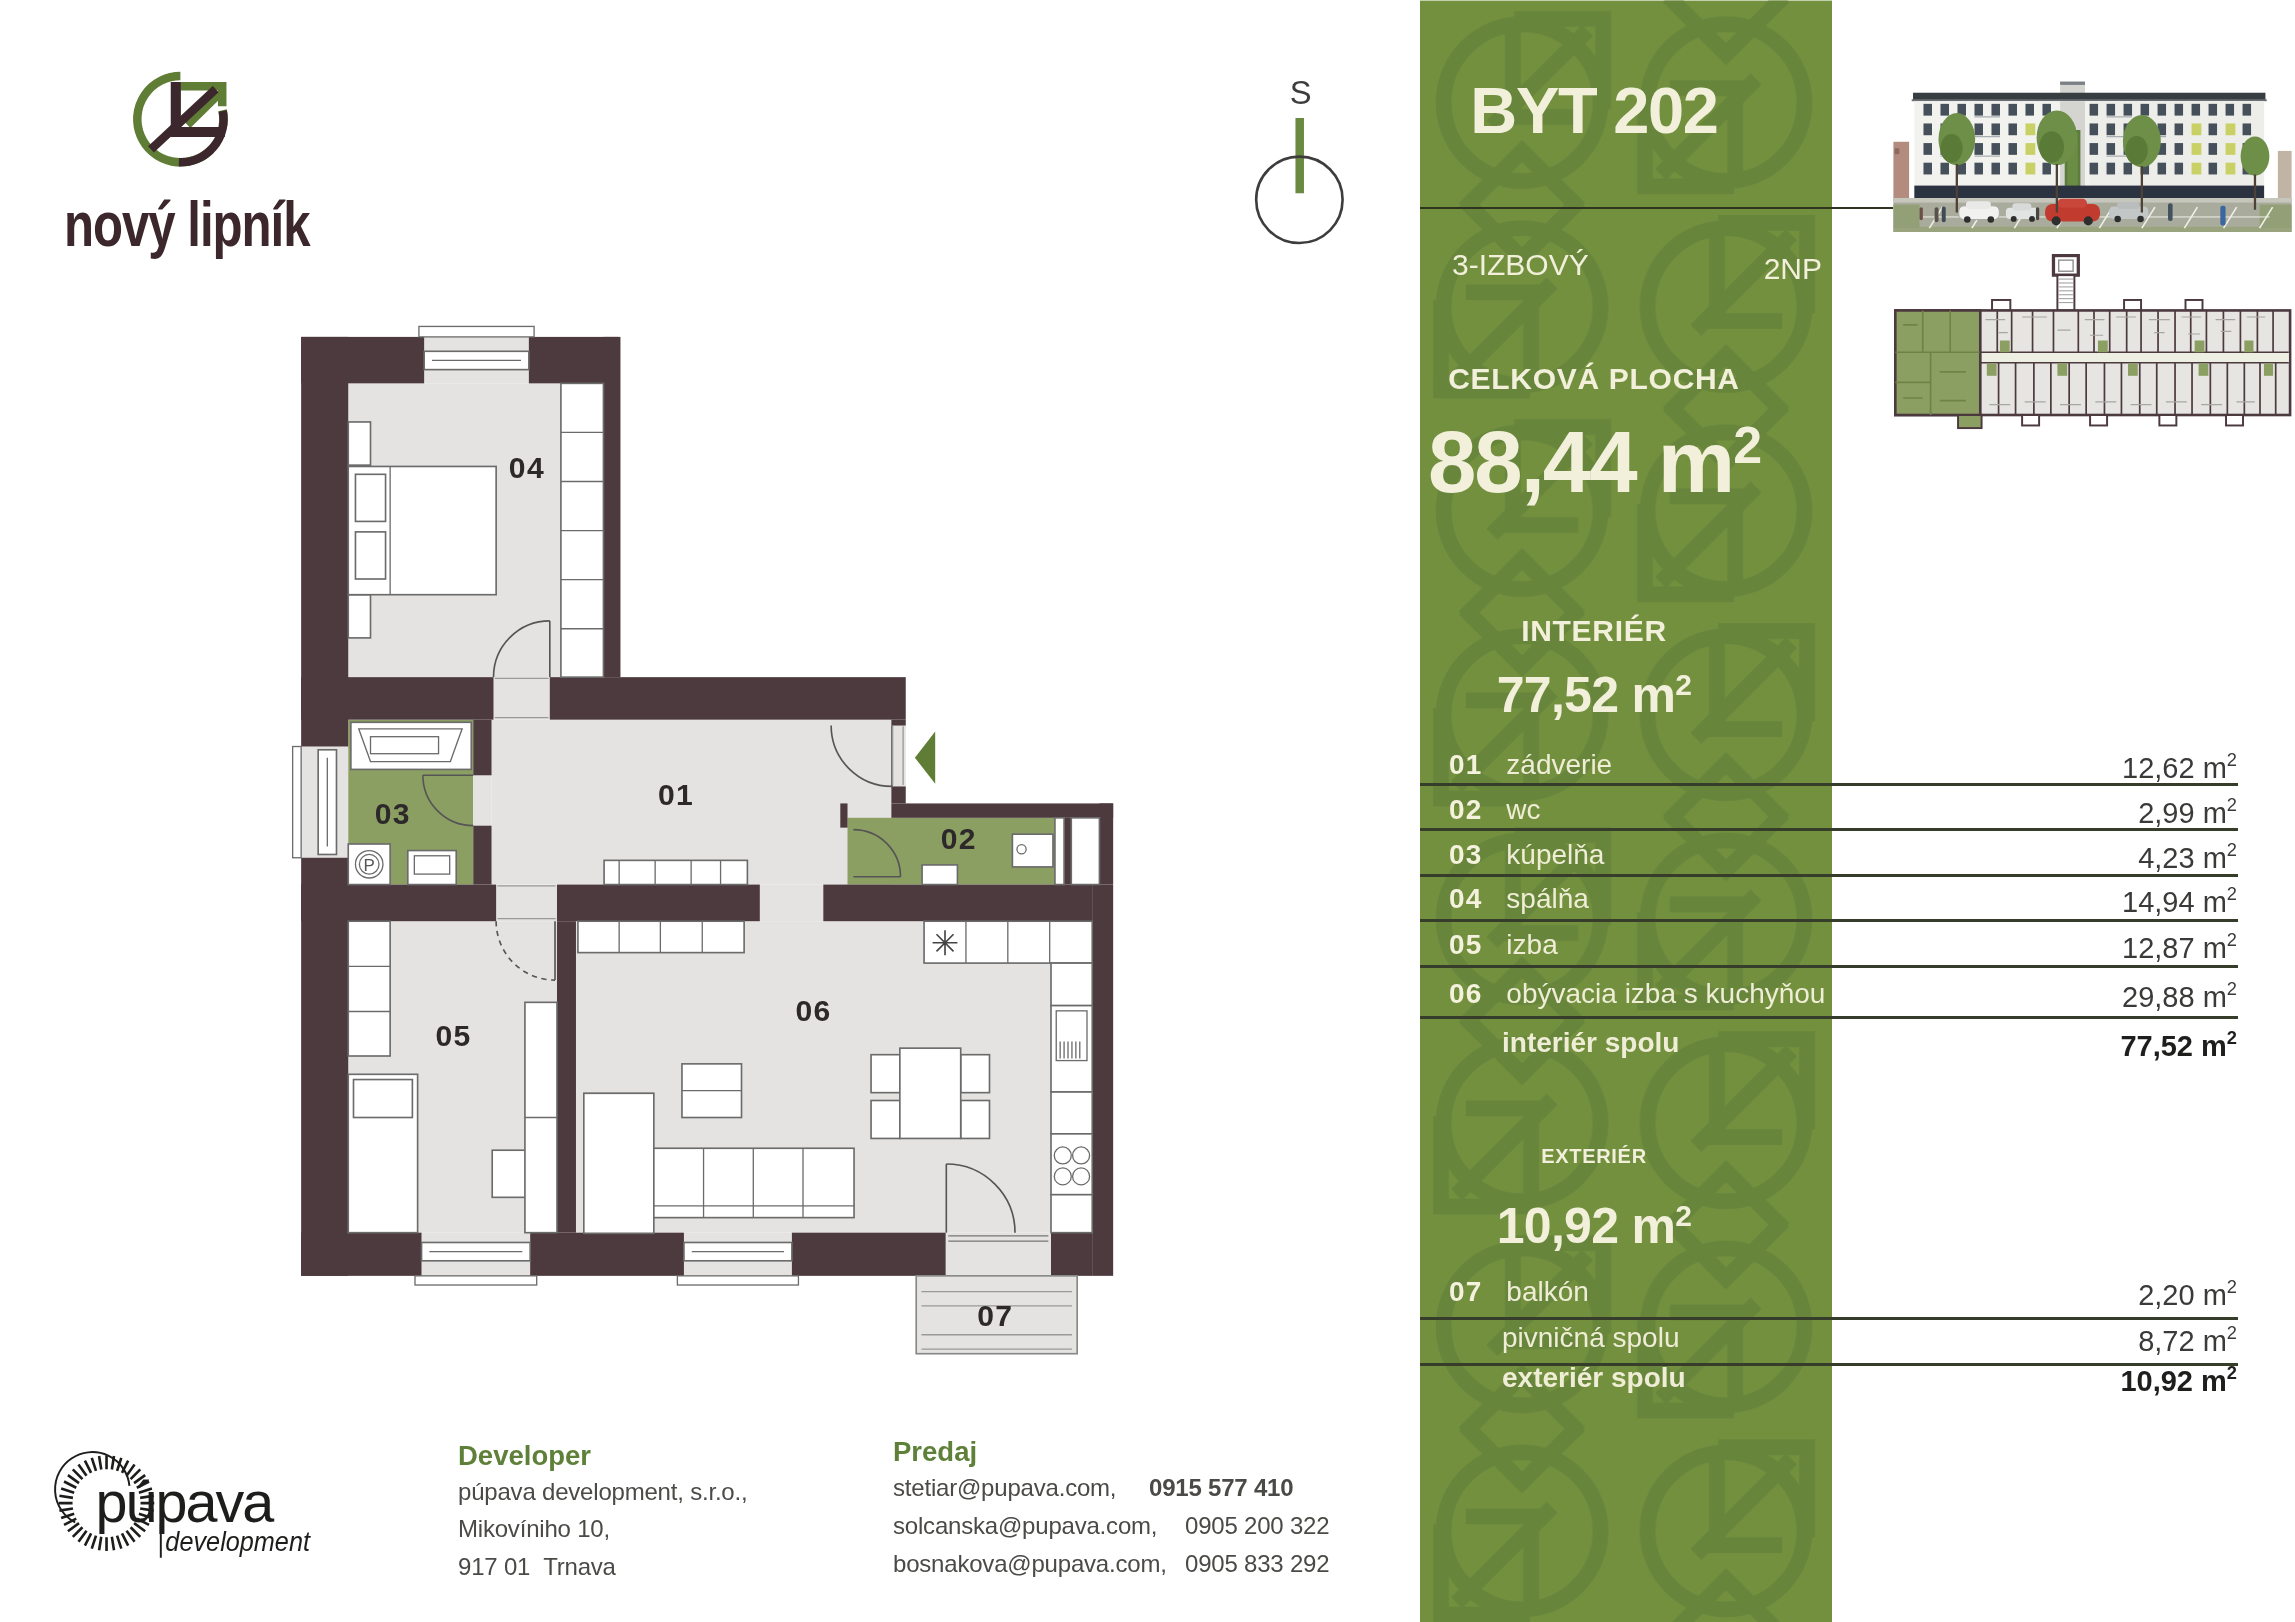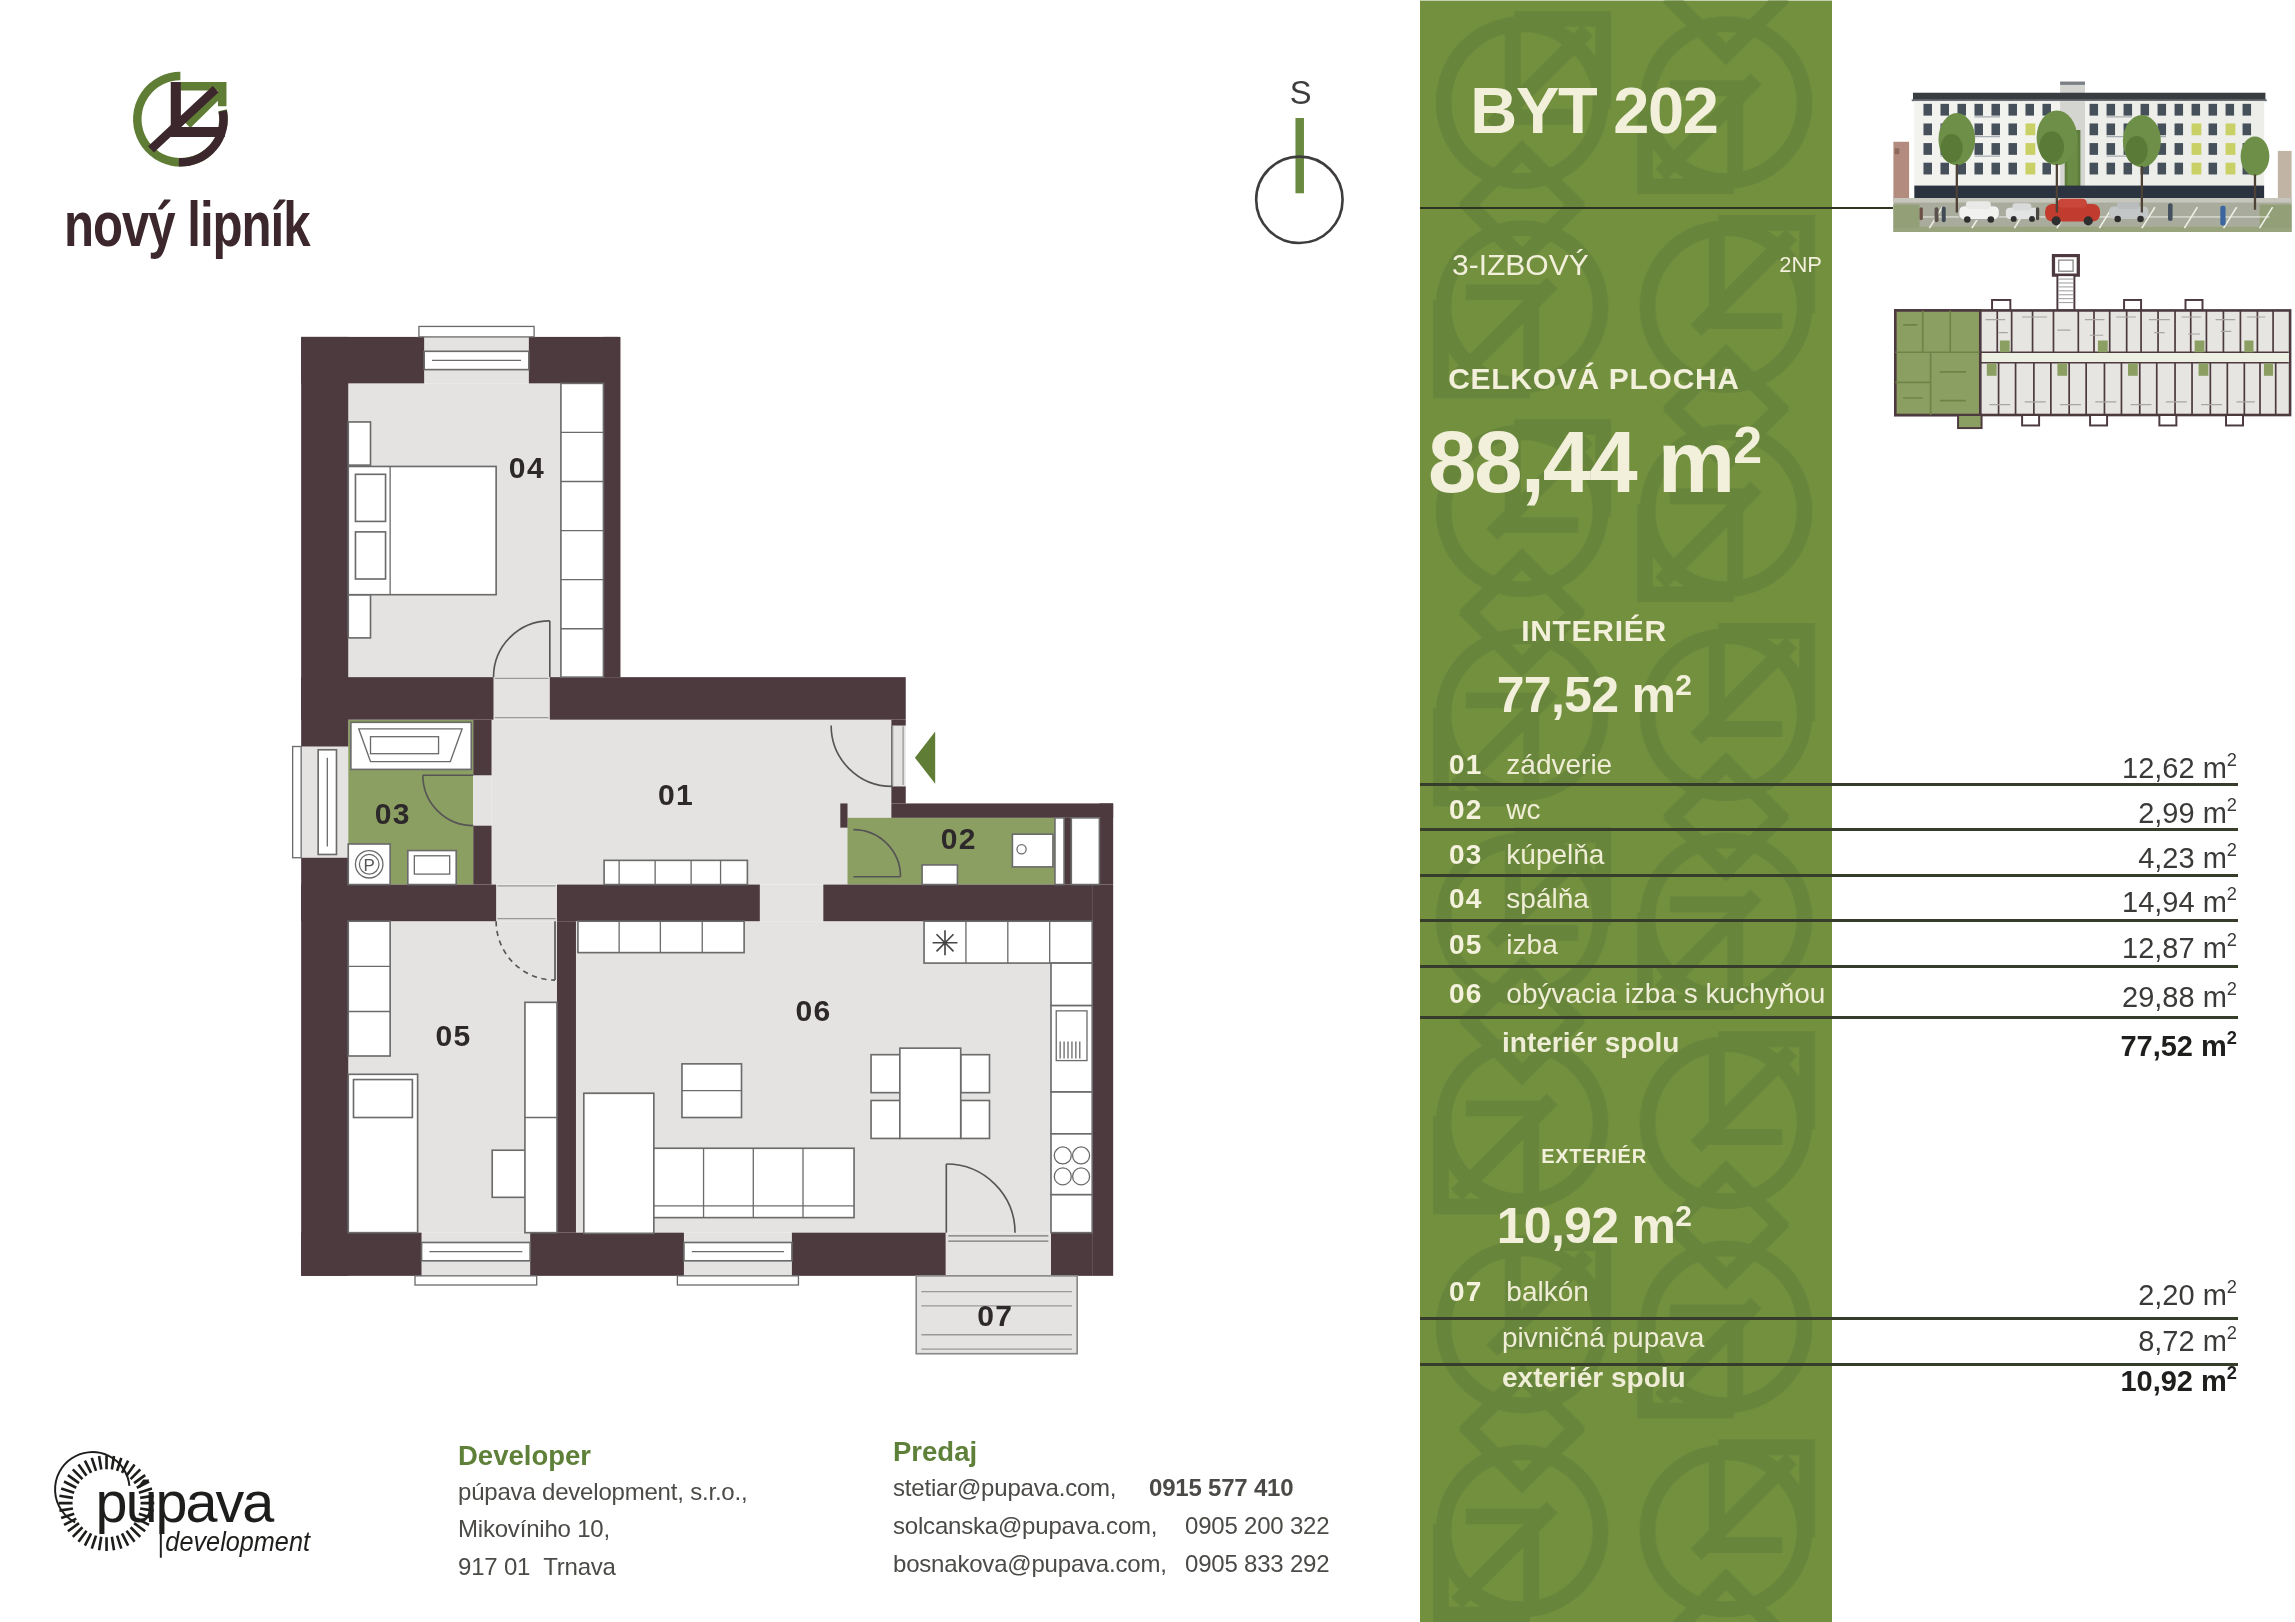--- a/index.html
+++ b/index.html
@@ -237,21 +237,21 @@
           </g>
       </pattern>
     </defs>
     <rect x="0" y="0" width="630" height="2480" fill="#72903E"></rect>
     <rect x="0" y="0" width="630" height="2480" fill="url(#pat)"></rect>
   </svg>
 
   <div class="abs cream panel-center" style="top:73px;font-size:65px;font-weight:bold;letter-spacing:-1.3px;">BYT 202</div>
   <div class="abs" style="left:1420px;top:207px;width:473px;height:2px;background:#2E3420;"></div>
   <div class="abs cream" style="left:1452px;top:248px;font-size:30px;">3-IZBOVÝ</div>
-  <div class="abs cream" style="left:1701px;top:252px;width:121px;font-size:22px;text-align:right;">2NP</div>
+  <div class="abs cream" style="left:1701px;top:252px;width:121px;font-size:30px;text-align:right;">2NP</div>
   <div class="abs cream panel-center" style="top:362px;font-size:30px;font-weight:bold;letter-spacing:0.7px;">CELKOVÁ PLOCHA</div>
   <div class="abs cream panel-center" style="top:412px;font-size:87px;font-weight:bold;letter-spacing:-2px;">88,44 m<span style="font-size:52px;vertical-align:29px;">2</span></div>
   <div class="abs cream panel-center" style="top:614px;font-size:30px;font-weight:bold;letter-spacing:0.7px;">INTERIÉR</div>
   <div class="abs cream panel-center" style="top:666px;font-size:50px;font-weight:bold;letter-spacing:-0.7px;">77,52 m<span style="font-size:30px;vertical-align:17px;">2</span></div>
 
   <div class="rowlab" style="left:1449px;top:749px;"><b>01</b>zádverie</div>
   <div class="val" style="top:749px;">12,62 m<span class="sup">2</span></div>
   <div class="sep" style="top:783px;"></div>
   <div class="rowlab" style="left:1449px;top:794px;"><b>02</b>wc</div>
   <div class="val" style="top:794px;">2,99 m<span class="sup">2</span></div>
@@ -269,21 +269,21 @@
   <div class="val" style="top:978px;">29,88 m<span class="sup">2</span></div>
   <div class="sep" style="top:1016px;"></div>
   <div class="rowlab" style="left:1502px;top:1027px;font-weight:bold;">interiér spolu</div>
   <div class="val" style="top:1027px;font-weight:bold;color:#1E1E1C;">77,52 m<span class="sup" style="font-weight:bold;">2</span></div>
 
   <div class="abs cream panel-center" style="top:1145px;font-size:20px;font-weight:bold;letter-spacing:0.7px;">EXTERIÉR</div>
   <div class="abs cream panel-center" style="top:1197px;font-size:50px;font-weight:bold;letter-spacing:-0.7px;">10,92 m<span style="font-size:30px;vertical-align:17px;">2</span></div>
   <div class="rowlab" style="left:1449px;top:1276px;"><b>07</b>balkón</div>
   <div class="val" style="top:1276px;">2,20 m<span class="sup">2</span></div>
   <div class="sep" style="top:1317px;"></div>
-  <div class="rowlab" style="left:1502px;top:1322px;">pivničná pupava</div>
+  <div class="rowlab" style="left:1502px;top:1322px;">pivničná spolu</div>
   <div class="val" style="top:1322px;">8,72 m<span class="sup">2</span></div>
   <div class="sep" style="top:1363px;"></div>
   <div class="rowlab" style="left:1502px;top:1362px;font-weight:bold;">exteriér spolu</div>
   <div class="val" style="top:1362px;font-weight:bold;color:#1E1E1C;">10,92 m<span class="sup" style="font-weight:bold;">2</span></div>
 
   <svg class="abs" style="left:1893px;top:79px;" width="399" height="153" viewBox="0 0 609 234">
     <rect x="0" y="0" width="609" height="234" fill="#ffffff"></rect>
     <rect x="0" y="96" width="24" height="90" fill="#B48B7F"></rect>
     <rect x="2" y="106" width="7" height="9" fill="#8D6A60"></rect>
     <rect x="588" y="110" width="21" height="76" fill="#C1B4A4"></rect>

